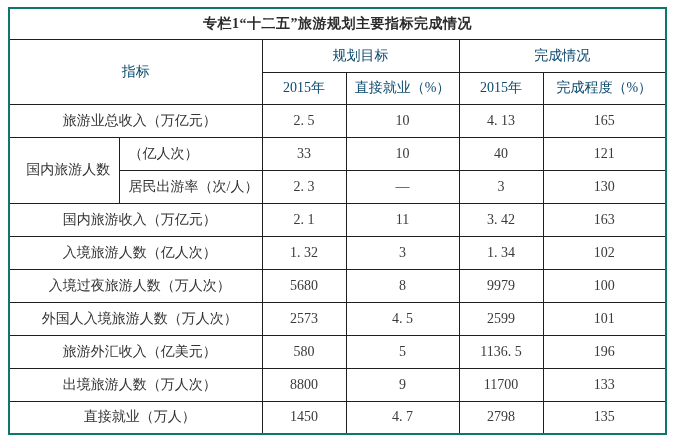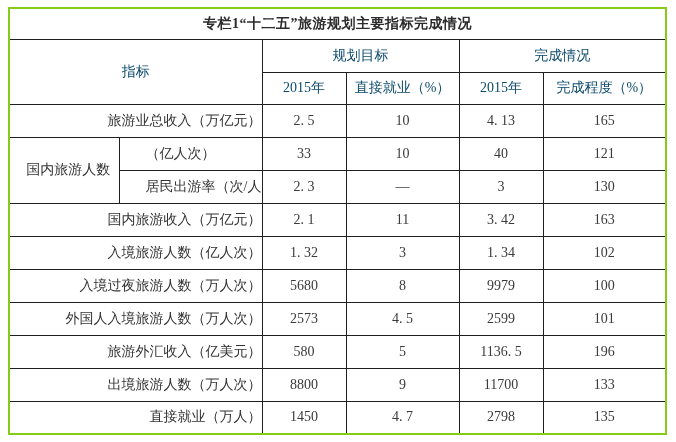--- a/index.html
+++ b/index.html
@@ -8,21 +8,21 @@
     background: #ffffff;
     font-family: "Liberation Serif", "DejaVu Serif", serif;
     color: #333333;
     overflow: hidden;
   }
   .table-wrap { padding: 7px 8px; }
   table.report {
     border-collapse: collapse;
     table-layout: fixed;
     width: 659px;
-    border: 2px solid #84cc16;
+    border: 2px solid #0f766e;
   }
   table.report td {
     border: 1px solid #1f1f1f;
     font-size: 14px;
     vertical-align: middle;
     overflow: hidden;
     white-space: nowrap;
   }
   td.title-cell {
     height: 31px;
@@ -33,26 +33,26 @@
     color: #2b2b2b;
   }
   td.head-cell {
     text-align: center;
     color: #0c4a6e;
   }
   tr.head-row-1 td { height: 33px; }
   tr.head-row-2 td { height: 32px; }
   tr.data-row td { height: 33px; }
   td.label-cell {
-    text-align: right;
+    text-align: center;
     padding-left: 8px;
   }
   td.sublabel-cell {
     text-align: left;
-    padding-left: 26px;
+    padding-left: 9px;
   }
   td.group-cell {
     text-align: center;
     padding-left: 8px;
   }
   td.num-cell {
     text-align: center;
     font-size: 13px;
     color: #3a3a3a;
   }

